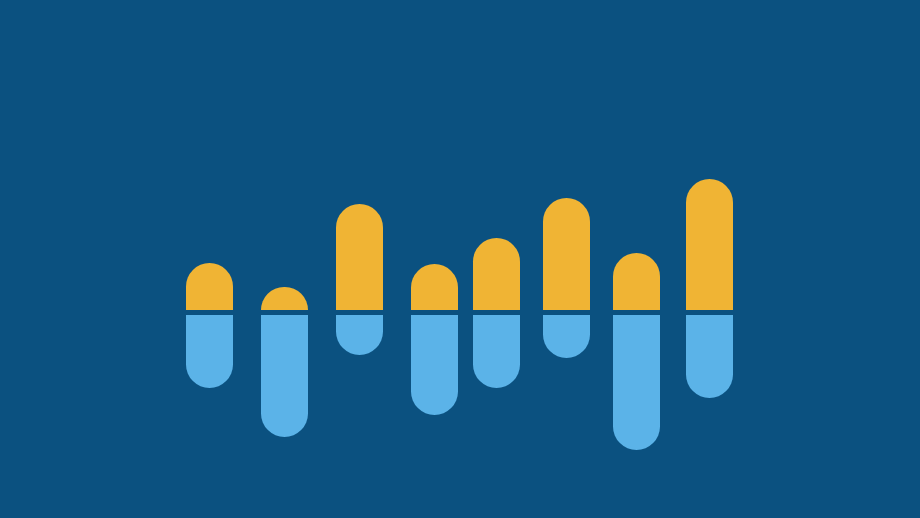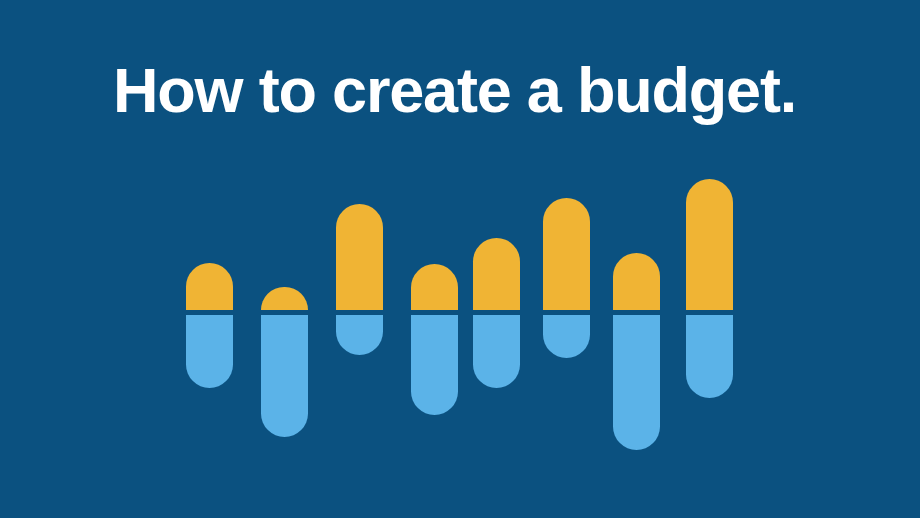--- a/index.html
+++ b/index.html
@@ -58,21 +58,20 @@
   .seg-down {
     background: #5bb3e8;
     border-radius: 0 0 24px 24px;
   }
 </style>
 </head>
 <body>
 
 <div id="slide">
 
-  <h1 id="title">How to create a budget.</h1>
 
   <div id="chart">
       <div class="bar-group" style="left: 186px; width: 47px;">
         <div class="seg seg-up" style="top: 263px; height: 46.5px; background: rgb(240, 180, 52);"></div>
         <div class="seg seg-down" style="top: 314.5px; height: 73.5px; background: rgb(91, 179, 232);"></div>
       </div>
       <div class="bar-group" style="left: 261px; width: 47px;">
         <div class="seg seg-up" style="top: 287px; height: 22.5px; background: rgb(240, 180, 52);"></div>
         <div class="seg seg-down" style="top: 314.5px; height: 122.5px; background: rgb(91, 179, 232);"></div>
       </div>

